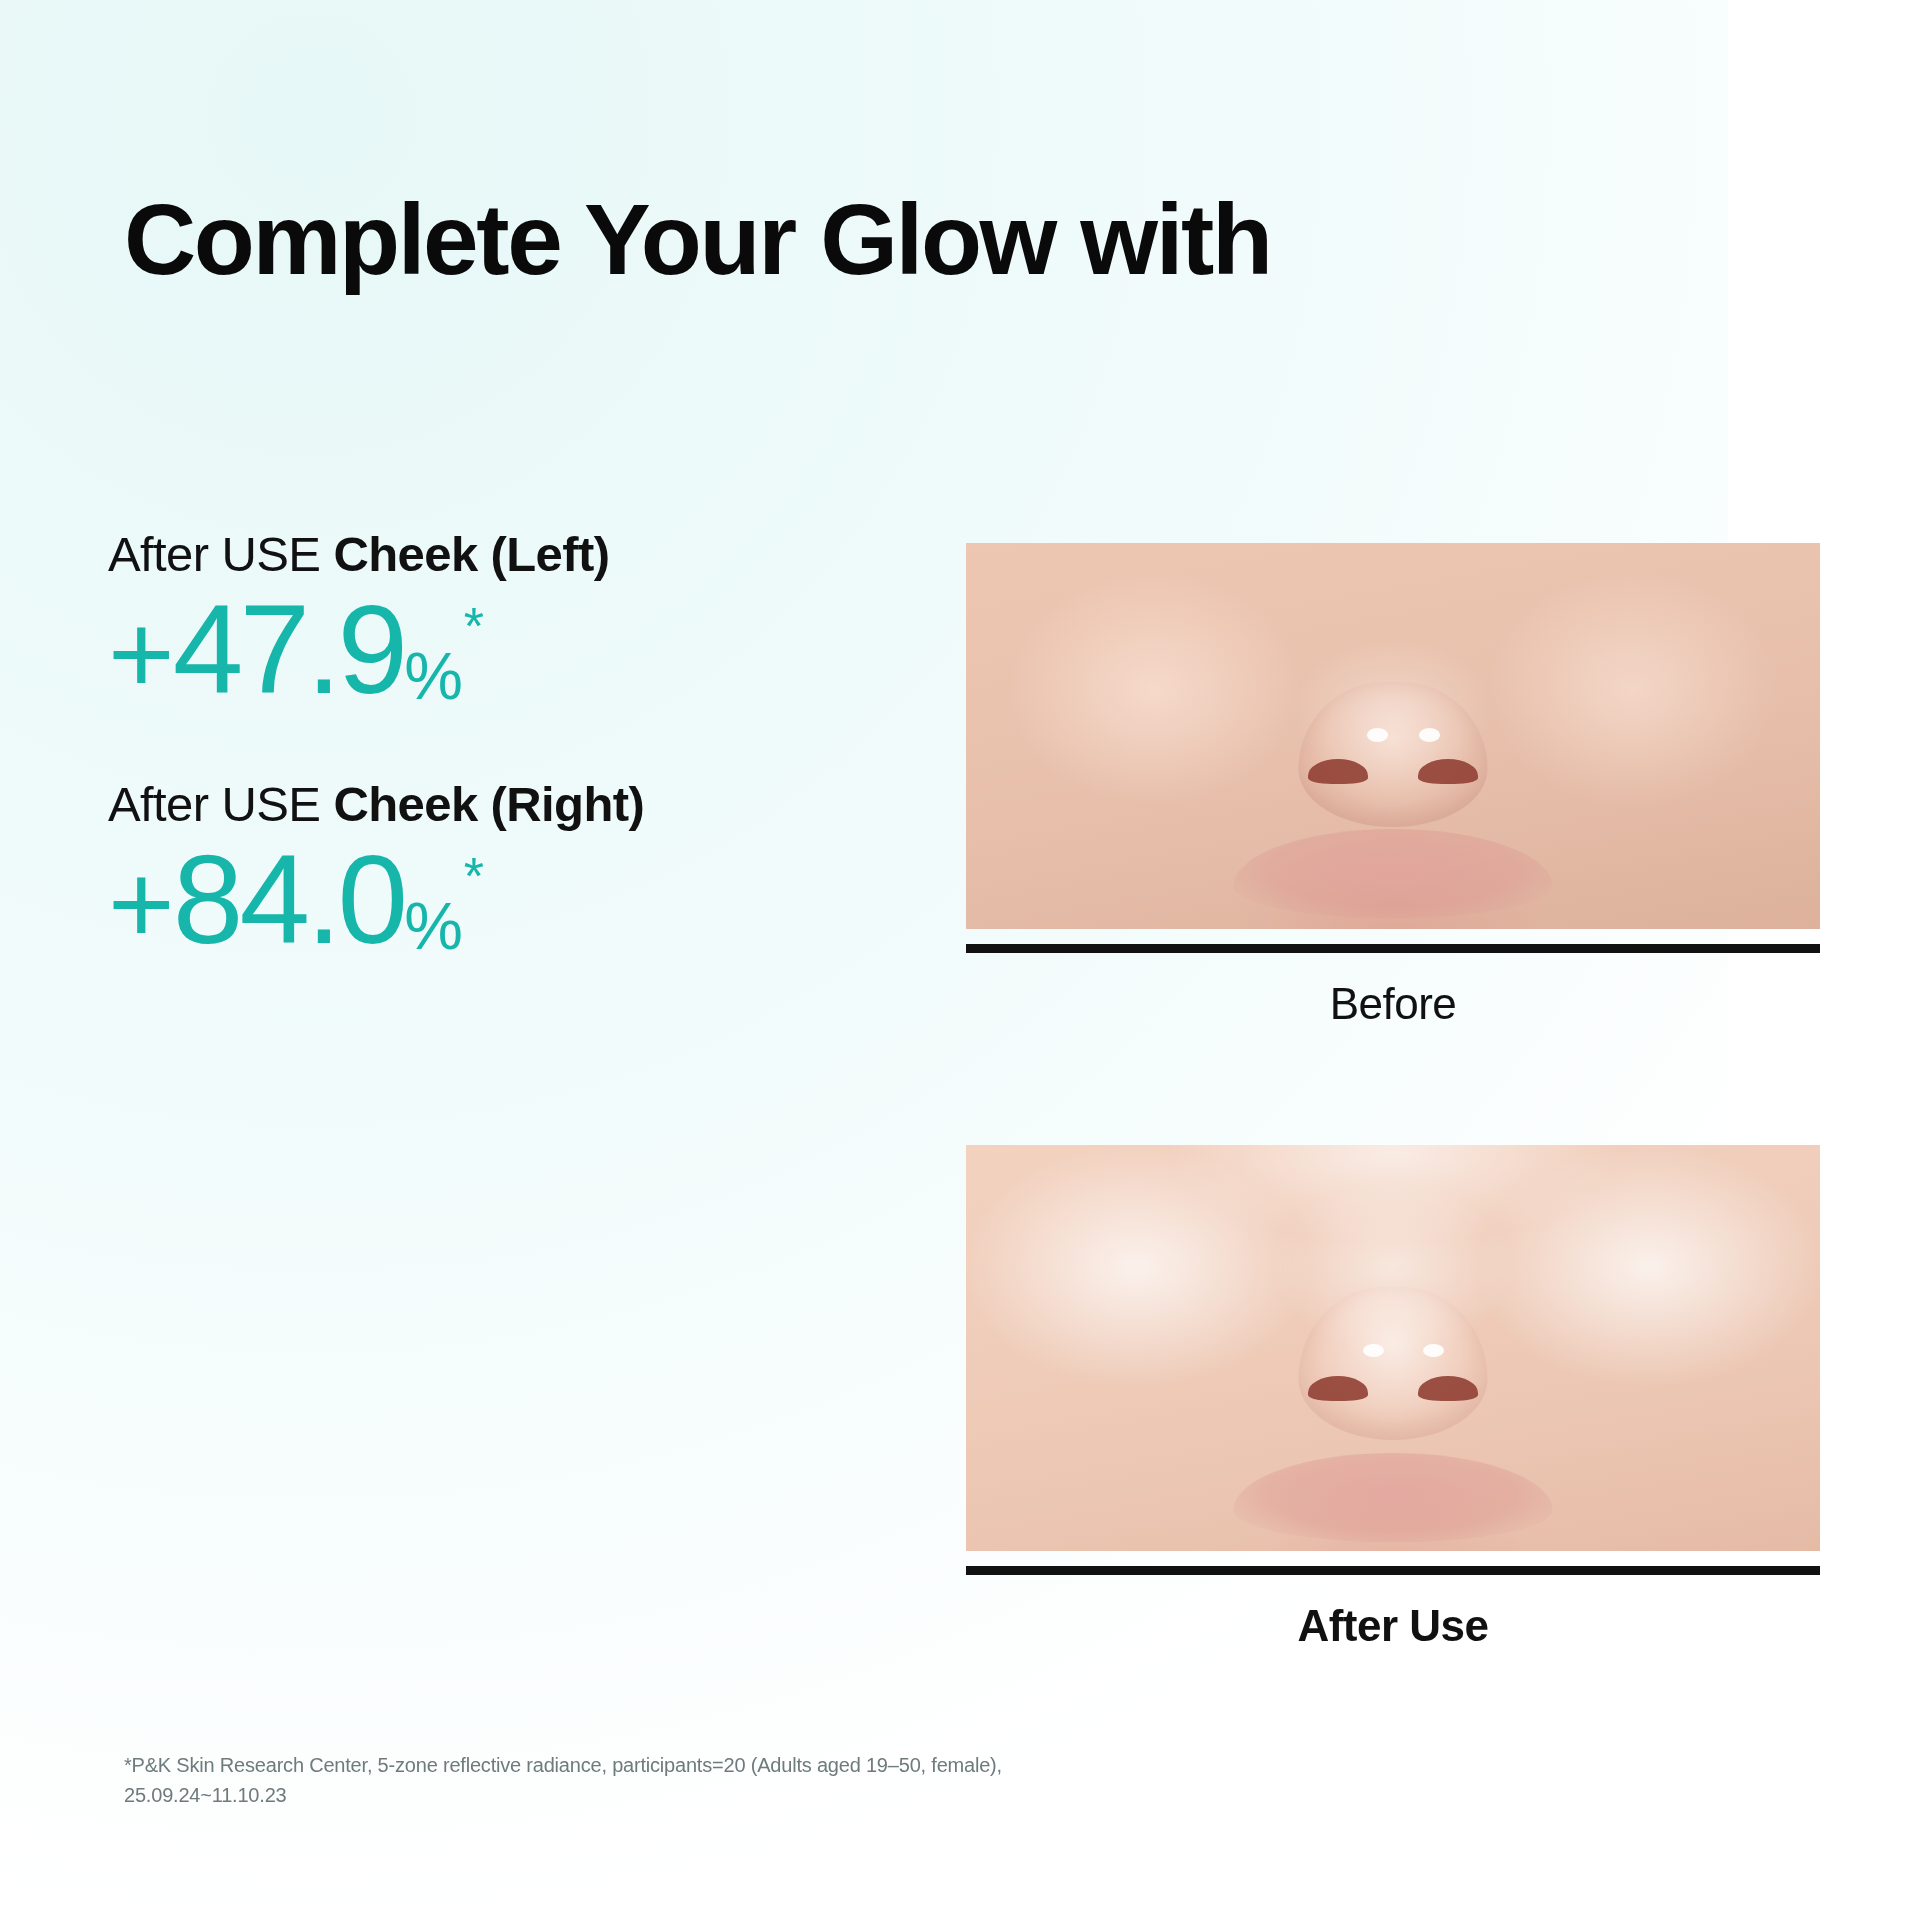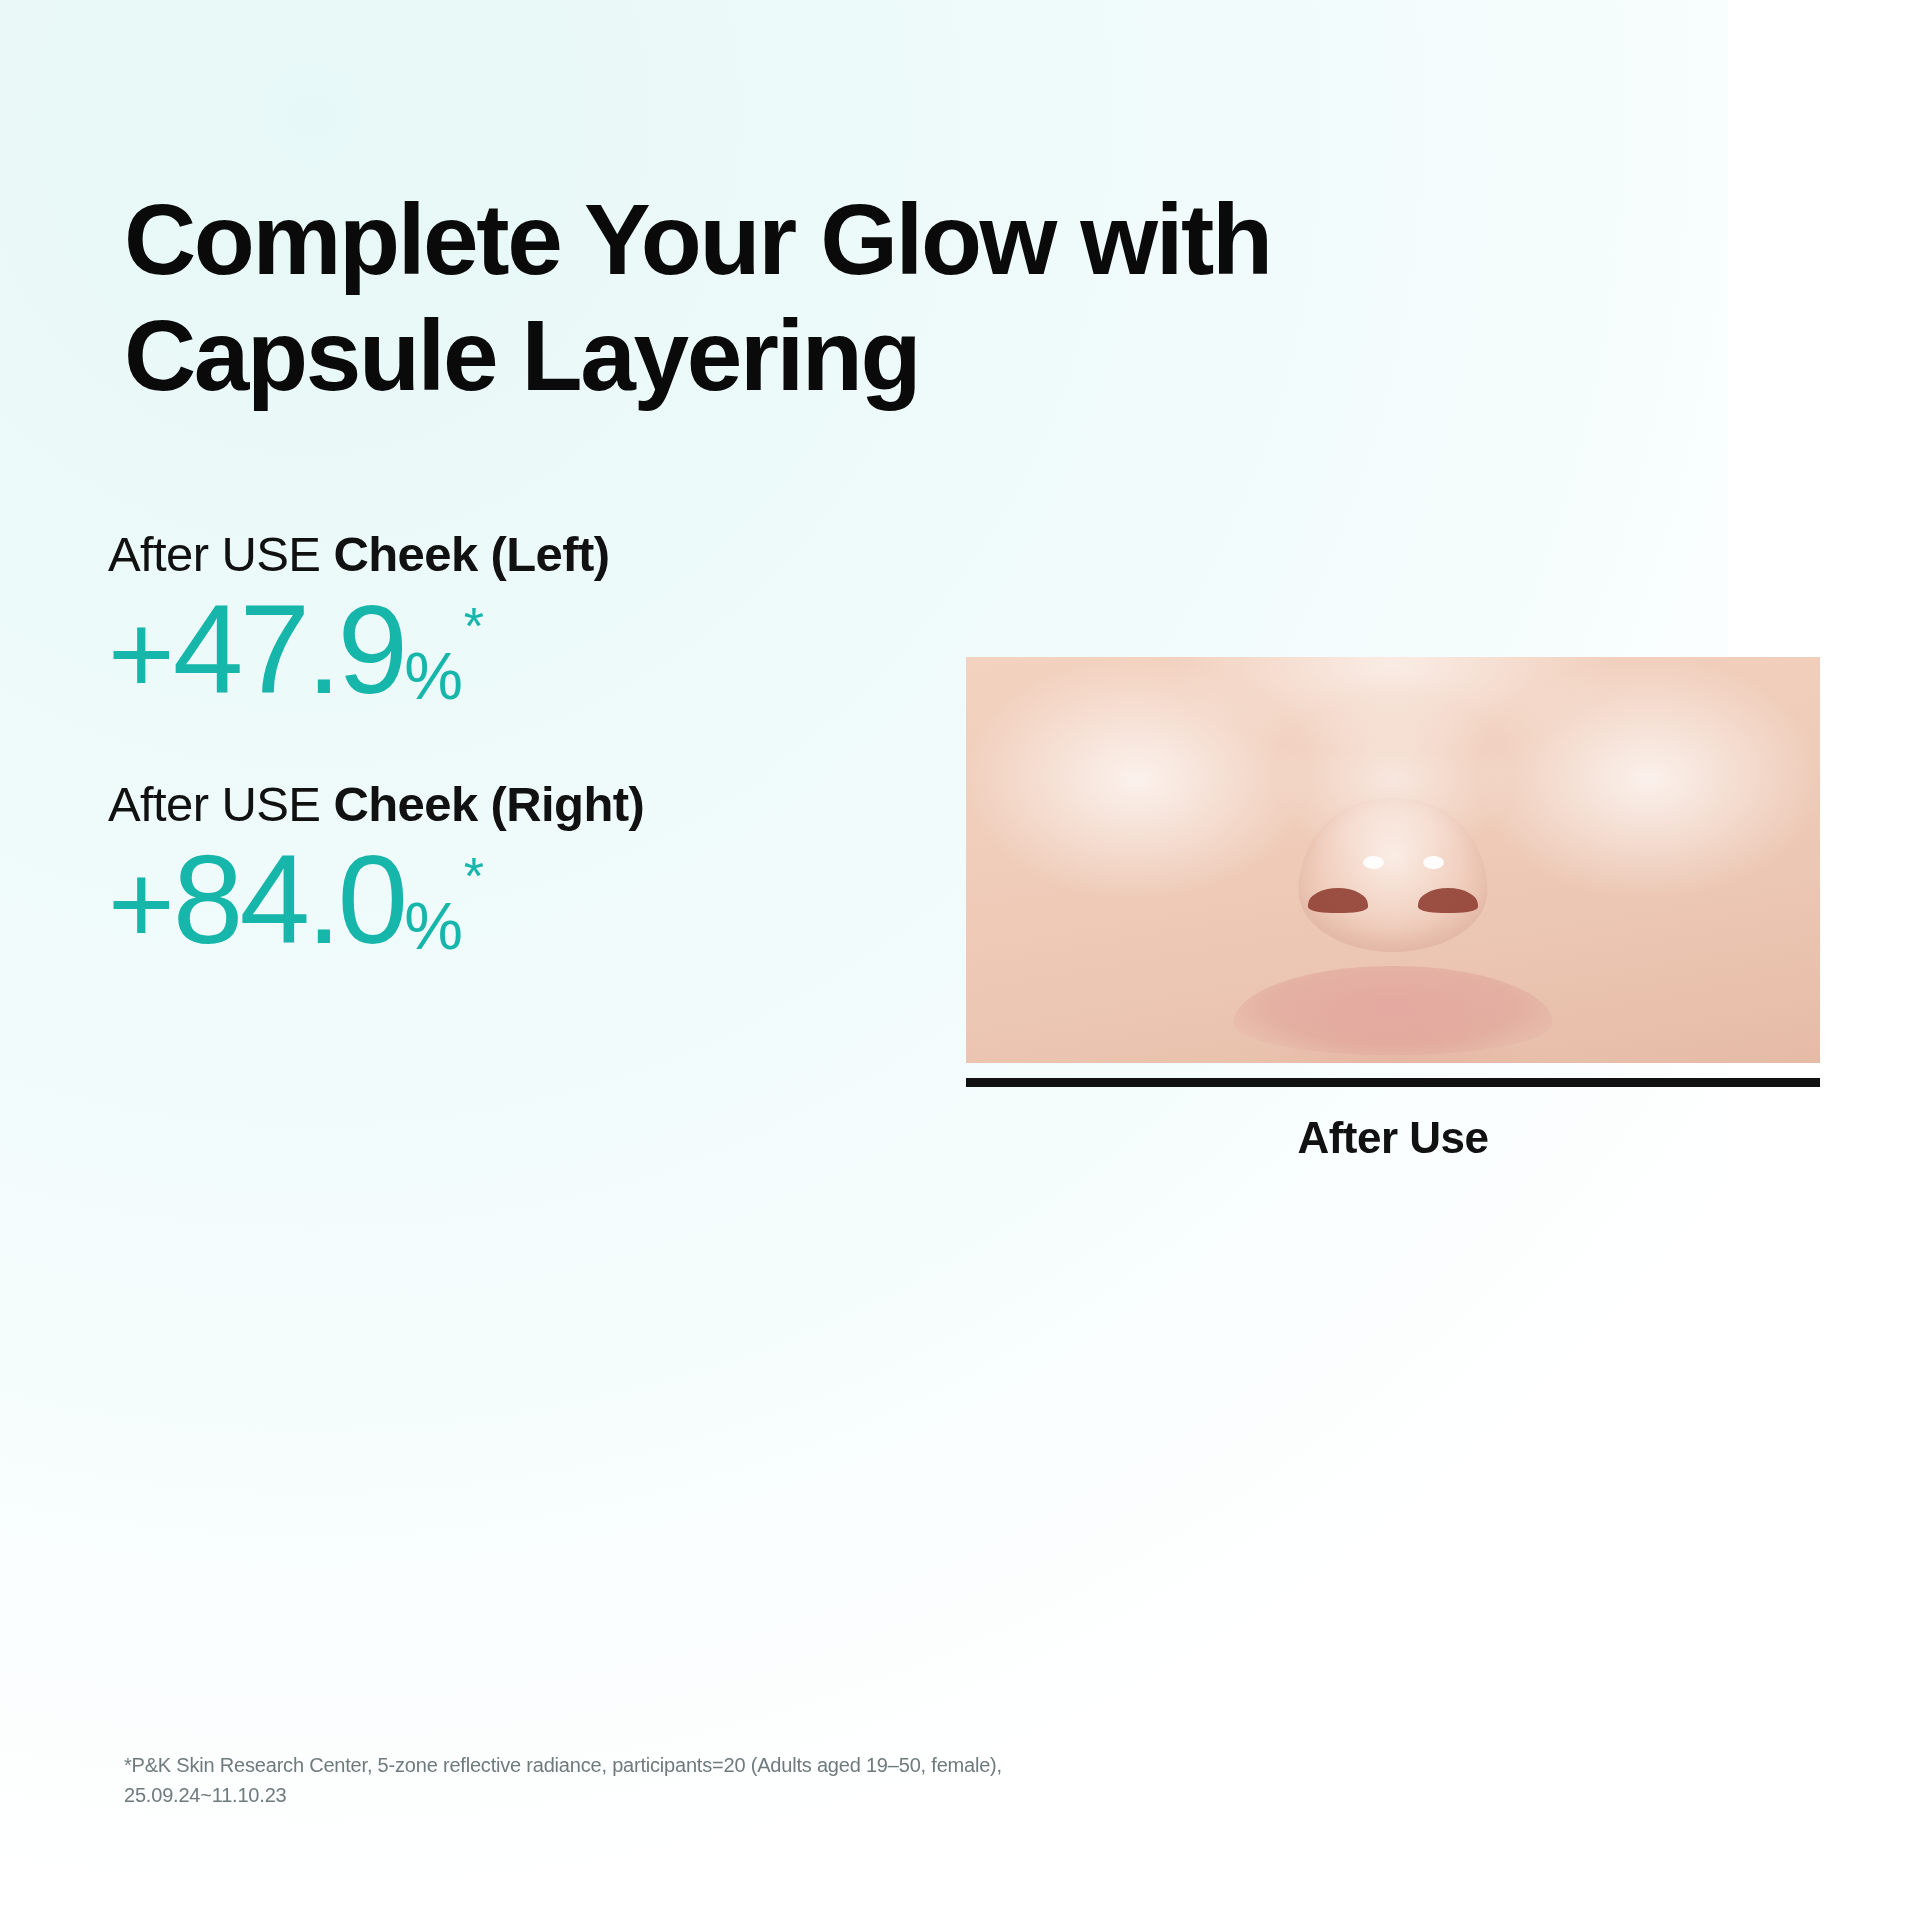--- a/index.html
+++ b/index.html
@@ -214,21 +214,20 @@
   }
   .footnote .l2 { display: block; }
 </style>
 </head>
 <body>
 
 <div id="poster">
 
   <h1 class="headline">
     <span class="ln">Complete Your Glow with</span>
-    <span class="ln">Capsule Layering</span>
   </h1>
 
   <div class="stats">
 
 
     <div class="stat">
       <div class="stat-label">
         <span>After USE </span><span class="strong">Cheek (Left)</span>
       </div>
       <div class="stat-value">
@@ -242,20 +241,33 @@
       </div>
       <div class="stat-value">
         <span class="plus">+</span><span class="num">84.0</span><span class="pct">%</span><span class="ast">*</span>
       </div>
     </div>
 
   </div>
 
   <div class="photos">
 
+    <div class="photo-block">
+      <div class="photo">
+        <div class="skin skin-before"></div>
+        <div class="nose nose-before"></div>
+        <div class="nostril l" style="top:56%;"></div>
+        <div class="nostril r" style="top:56%;"></div>
+        <div class="nose-shine" style="top:48%; left:47%;"></div>
+        <div class="nose-shine" style="top:48%; left:53%;"></div>
+        <div class="lip" style="top:74%;"></div>
+      </div>
+      <div class="rule"></div>
+      <div class="caption light">Before</div>
+    </div>
 
     <div class="photo-block second">
       <div class="photo tall">
         <div class="skin skin-after"></div>
         <div class="nose nose-after"></div>
         <div class="nostril l" style="top:57%;"></div>
         <div class="nostril r" style="top:57%;"></div>
         <div class="nose-shine" style="top:49%; left:46.5%;"></div>
         <div class="nose-shine" style="top:49%; left:53.5%;"></div>
         <div class="lip" style="top:76%;"></div>

